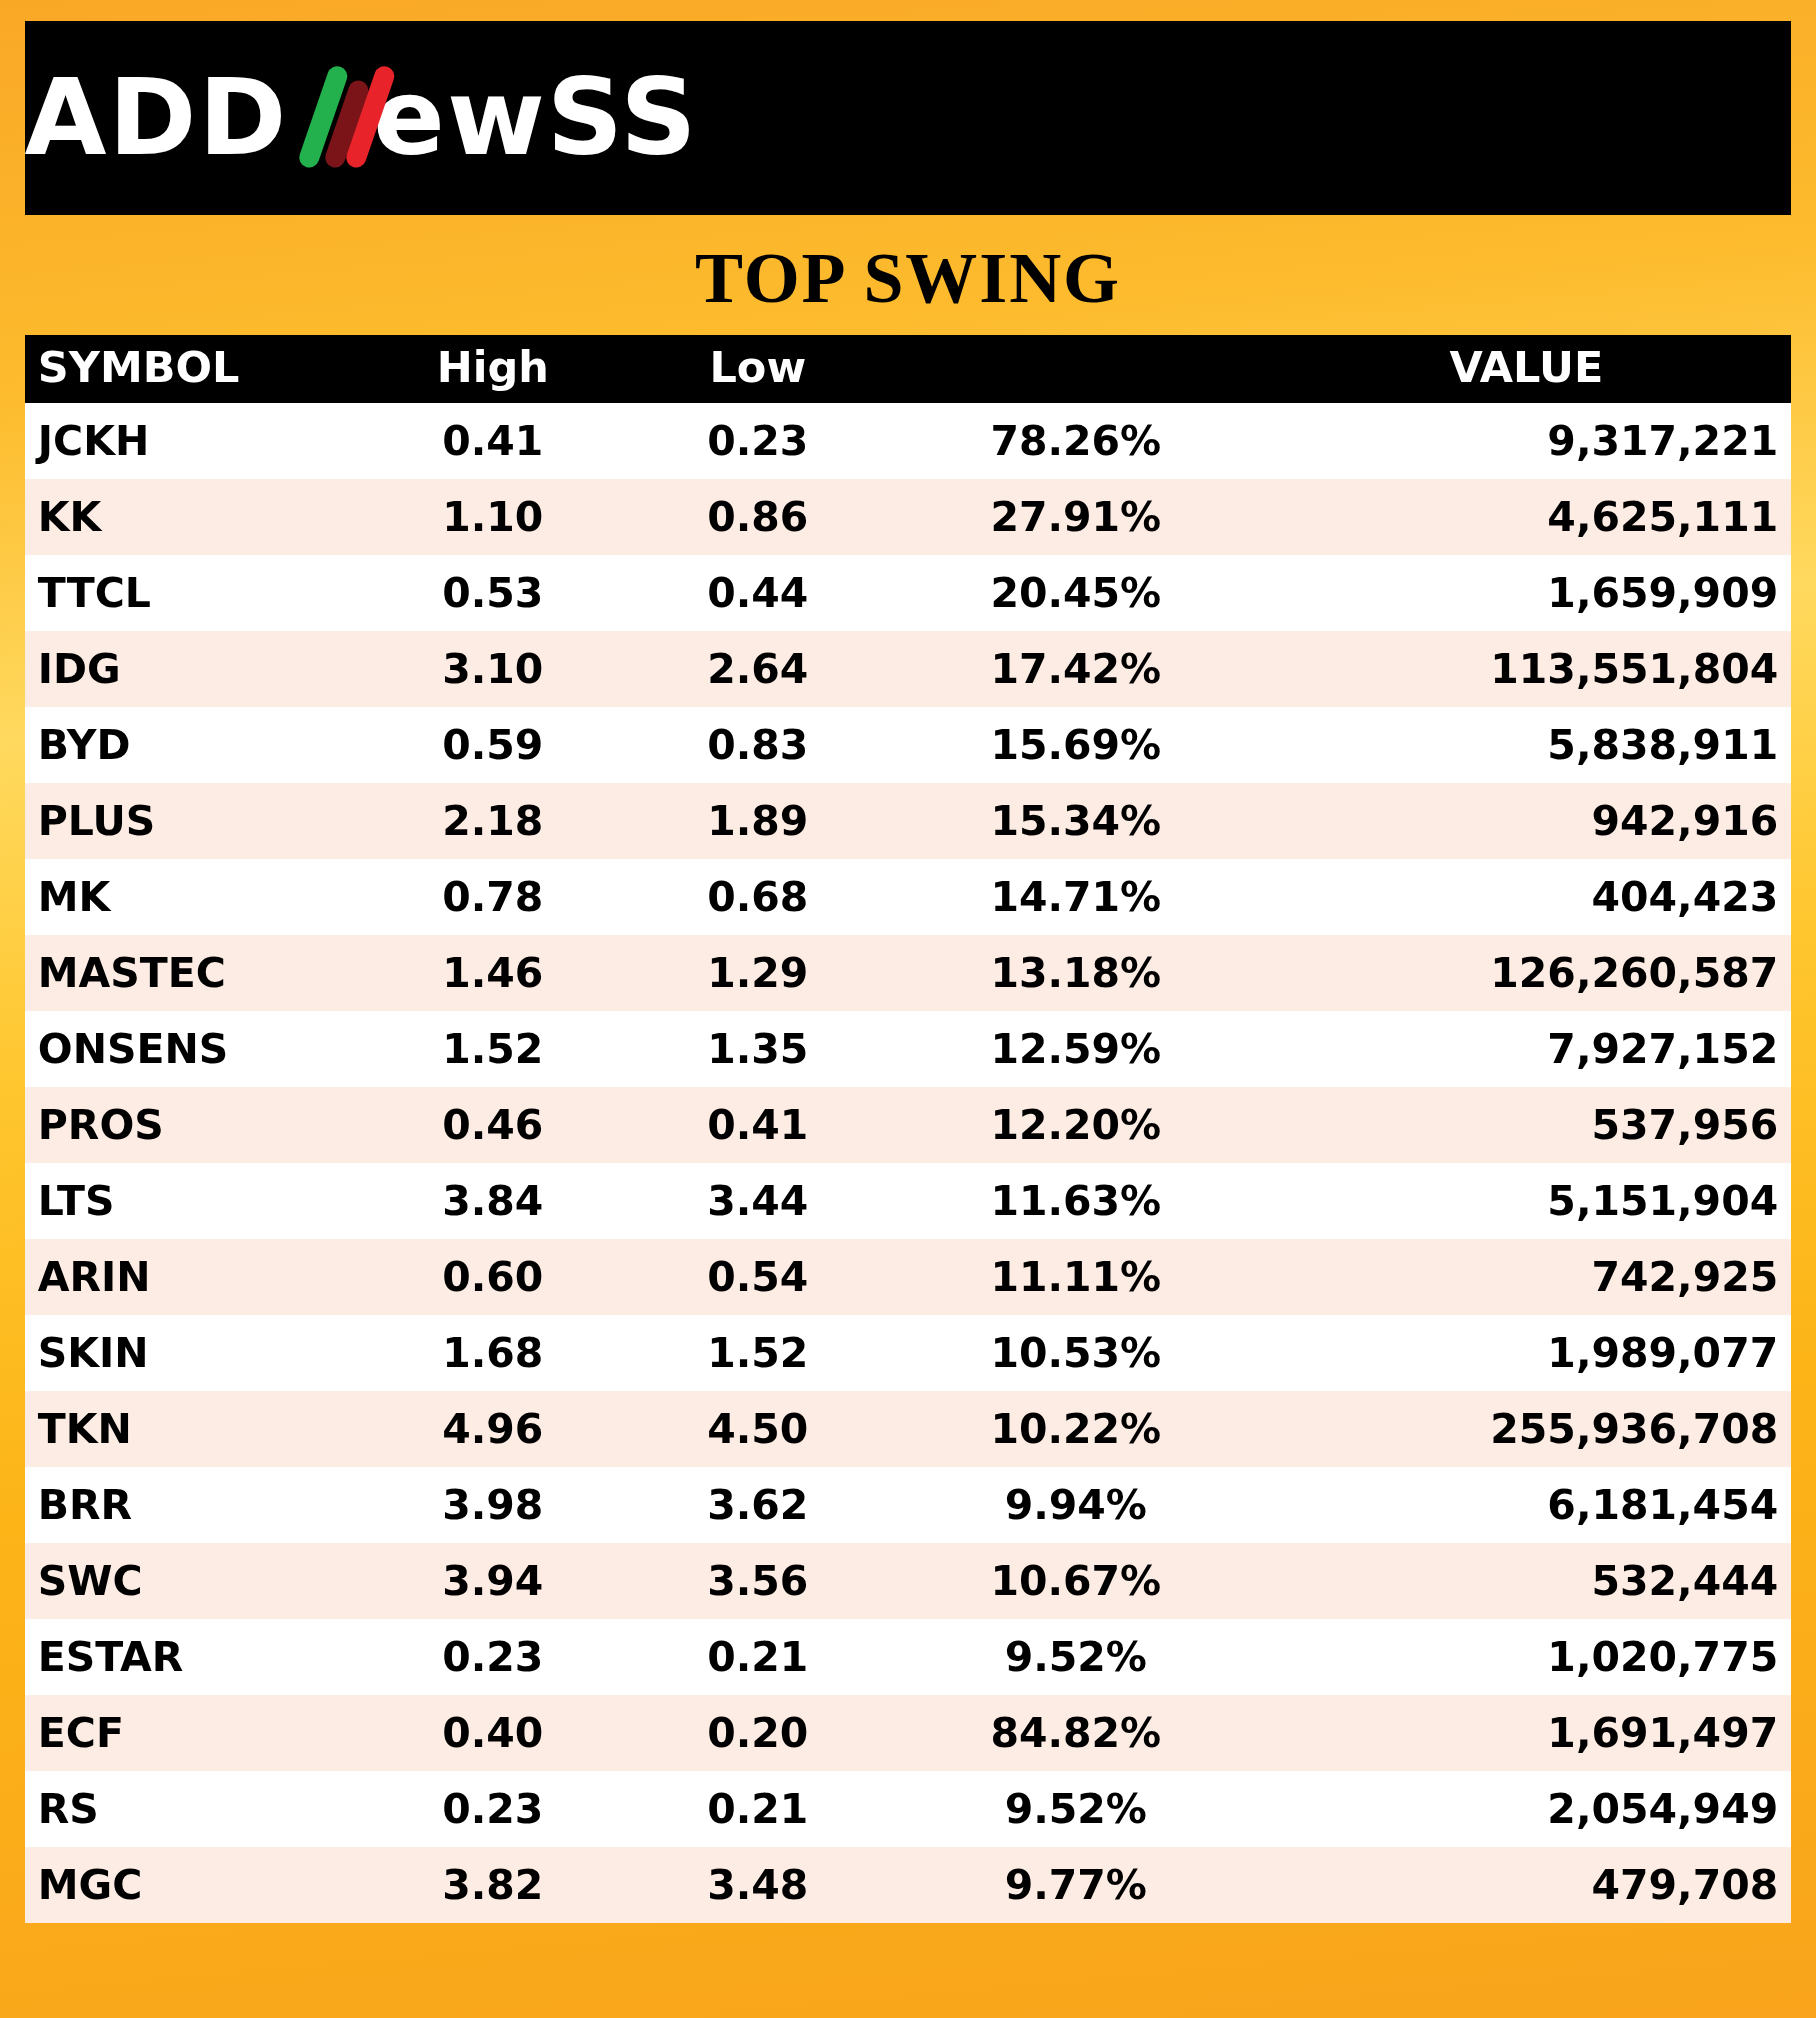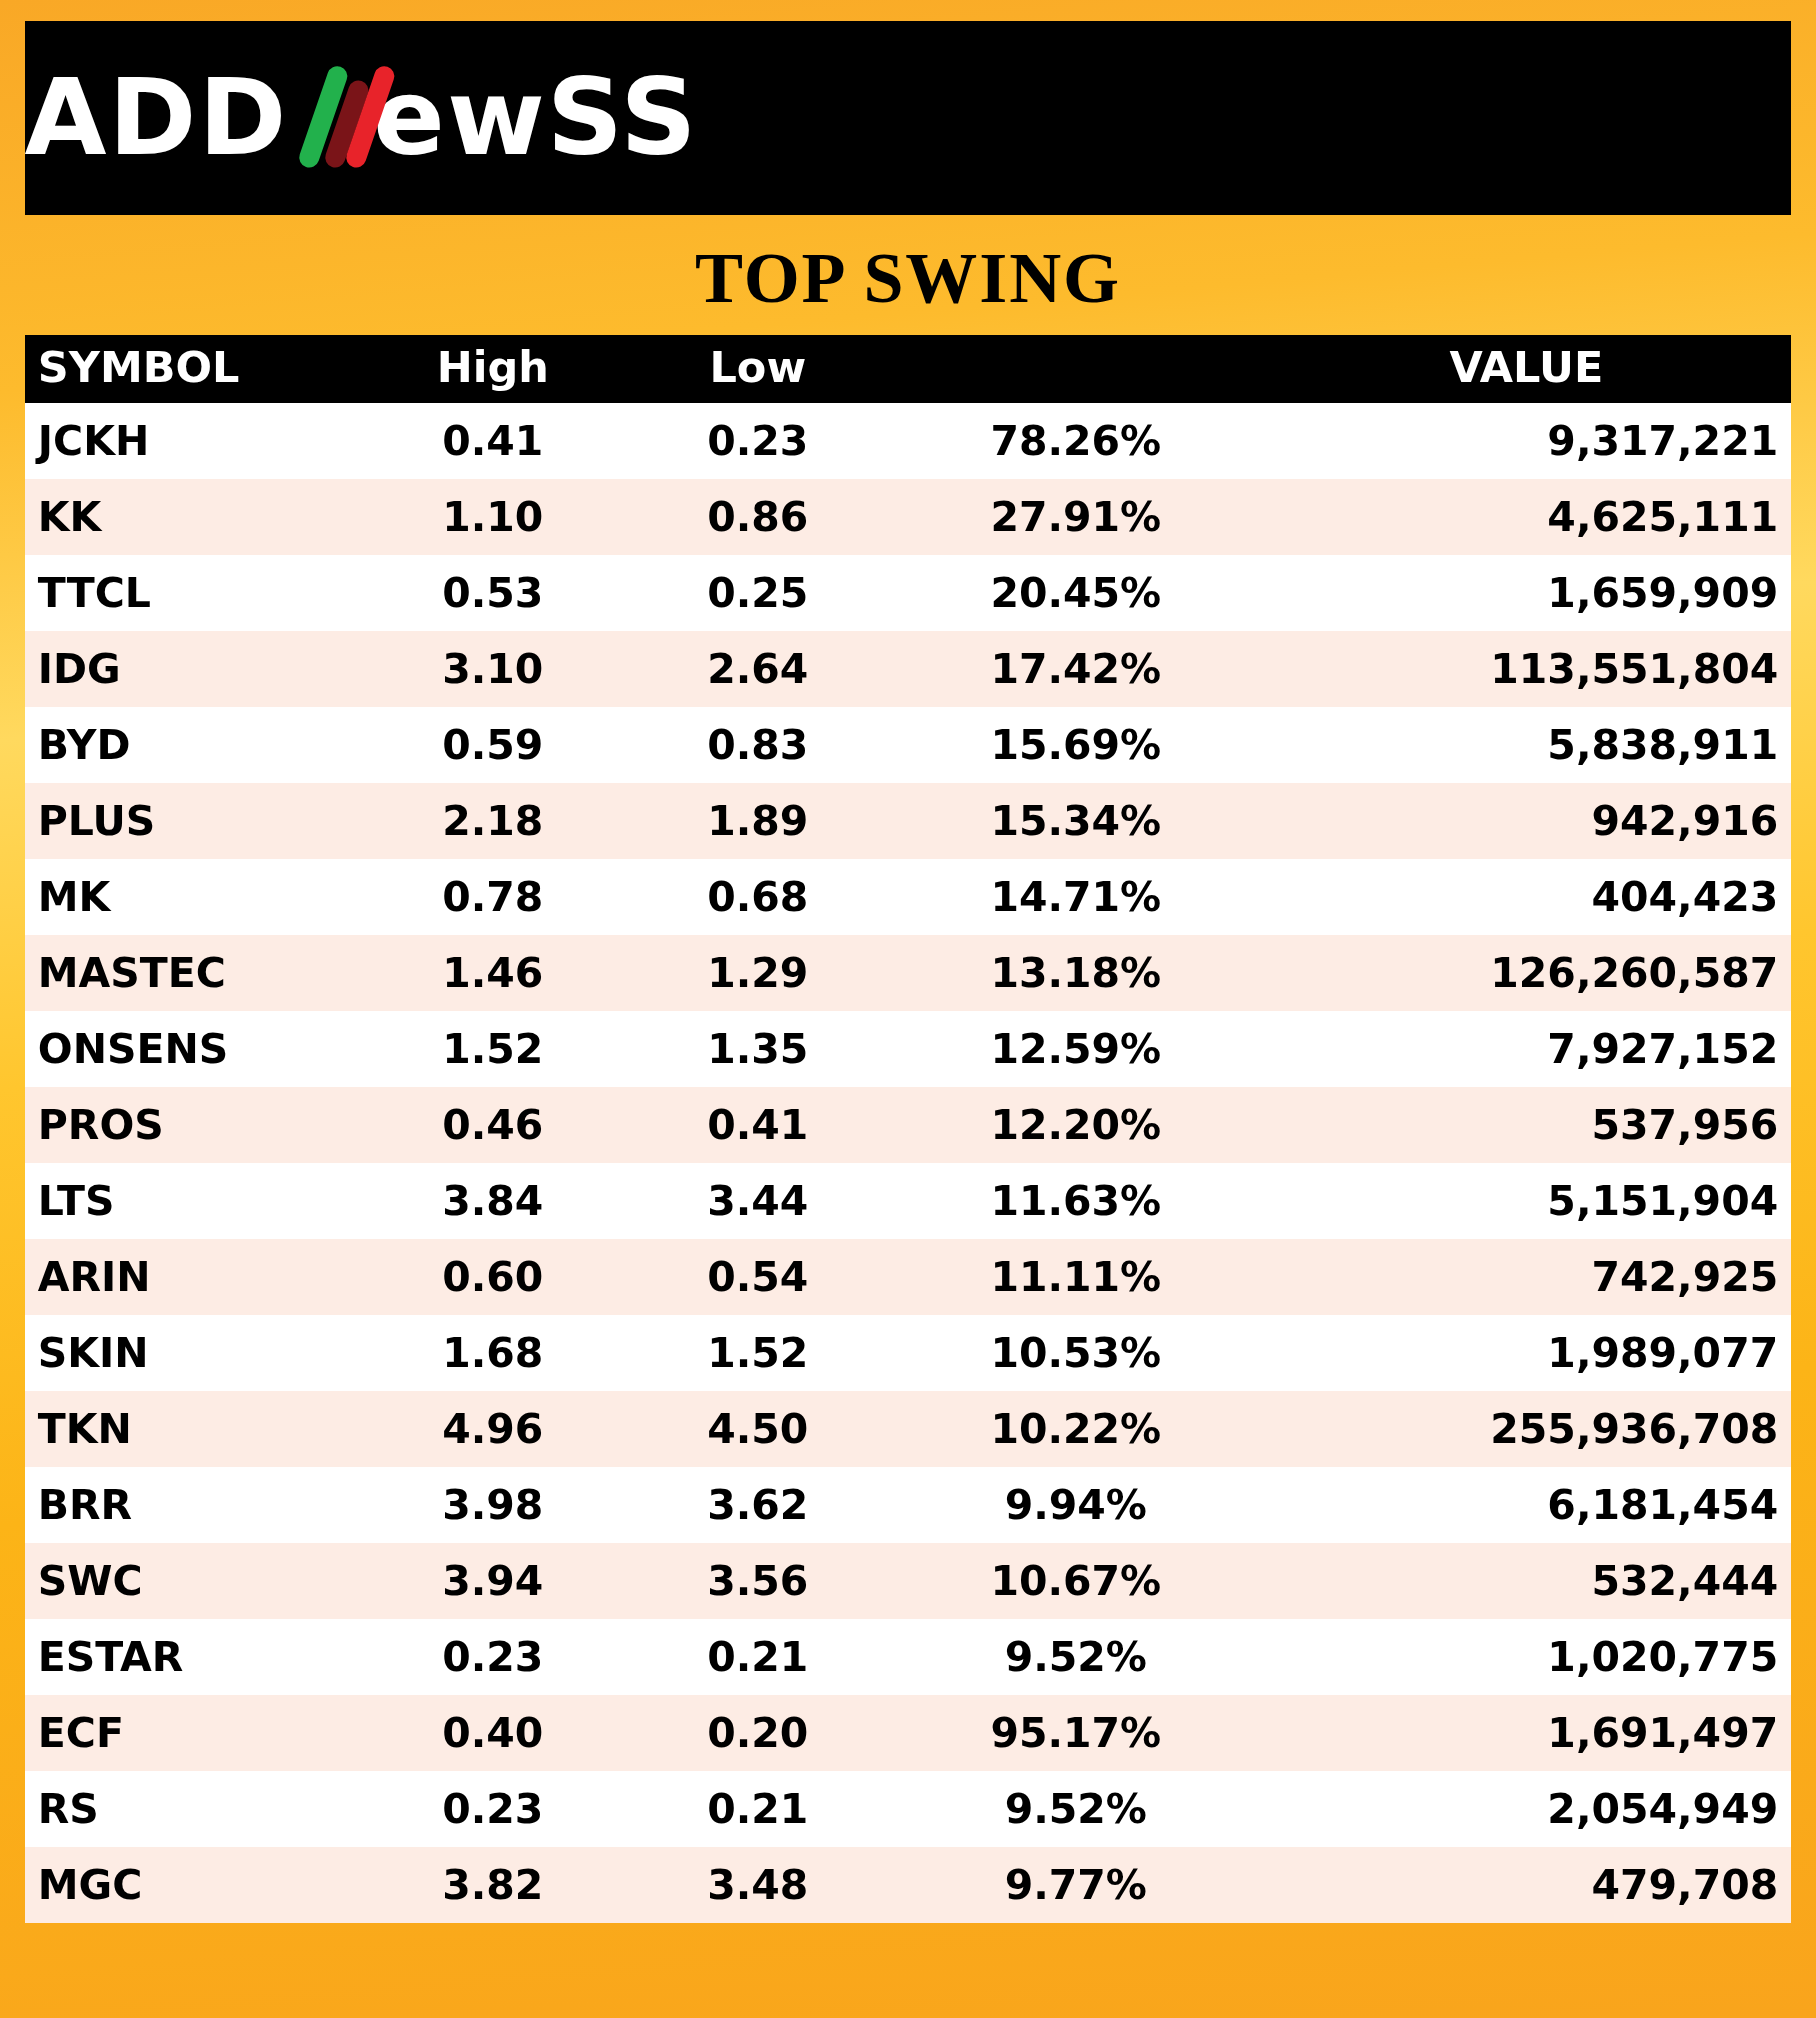--- a/index.html
+++ b/index.html
@@ -186,21 +186,21 @@
           <tr class="row-odd">
             <td class="c-symbol">KK</td>
             <td class="c-high">1.10</td>
             <td class="c-low">0.86</td>
             <td class="c-pct">27.91%</td>
             <td class="c-value">4,625,111</td>
           </tr>
           <tr class="row-even">
             <td class="c-symbol">TTCL</td>
             <td class="c-high">0.53</td>
-            <td class="c-low">0.25</td>
+            <td class="c-low">0.44</td>
             <td class="c-pct">20.45%</td>
             <td class="c-value">1,659,909</td>
           </tr>
           <tr class="row-odd">
             <td class="c-symbol">IDG</td>
             <td class="c-high">3.10</td>
             <td class="c-low">2.64</td>
             <td class="c-pct">17.42%</td>
             <td class="c-value">113,551,804</td>
           </tr>
@@ -292,21 +292,21 @@
             <td class="c-symbol">ESTAR</td>
             <td class="c-high">0.23</td>
             <td class="c-low">0.21</td>
             <td class="c-pct">9.52%</td>
             <td class="c-value">1,020,775</td>
           </tr>
           <tr class="row-odd">
             <td class="c-symbol">ECF</td>
             <td class="c-high">0.40</td>
             <td class="c-low">0.20</td>
-            <td class="c-pct">95.17%</td>
+            <td class="c-pct">84.82%</td>
             <td class="c-value">1,691,497</td>
           </tr>
           <tr class="row-even">
             <td class="c-symbol">RS</td>
             <td class="c-high">0.23</td>
             <td class="c-low">0.21</td>
             <td class="c-pct">9.52%</td>
             <td class="c-value">2,054,949</td>
           </tr>
           <tr class="row-odd">

